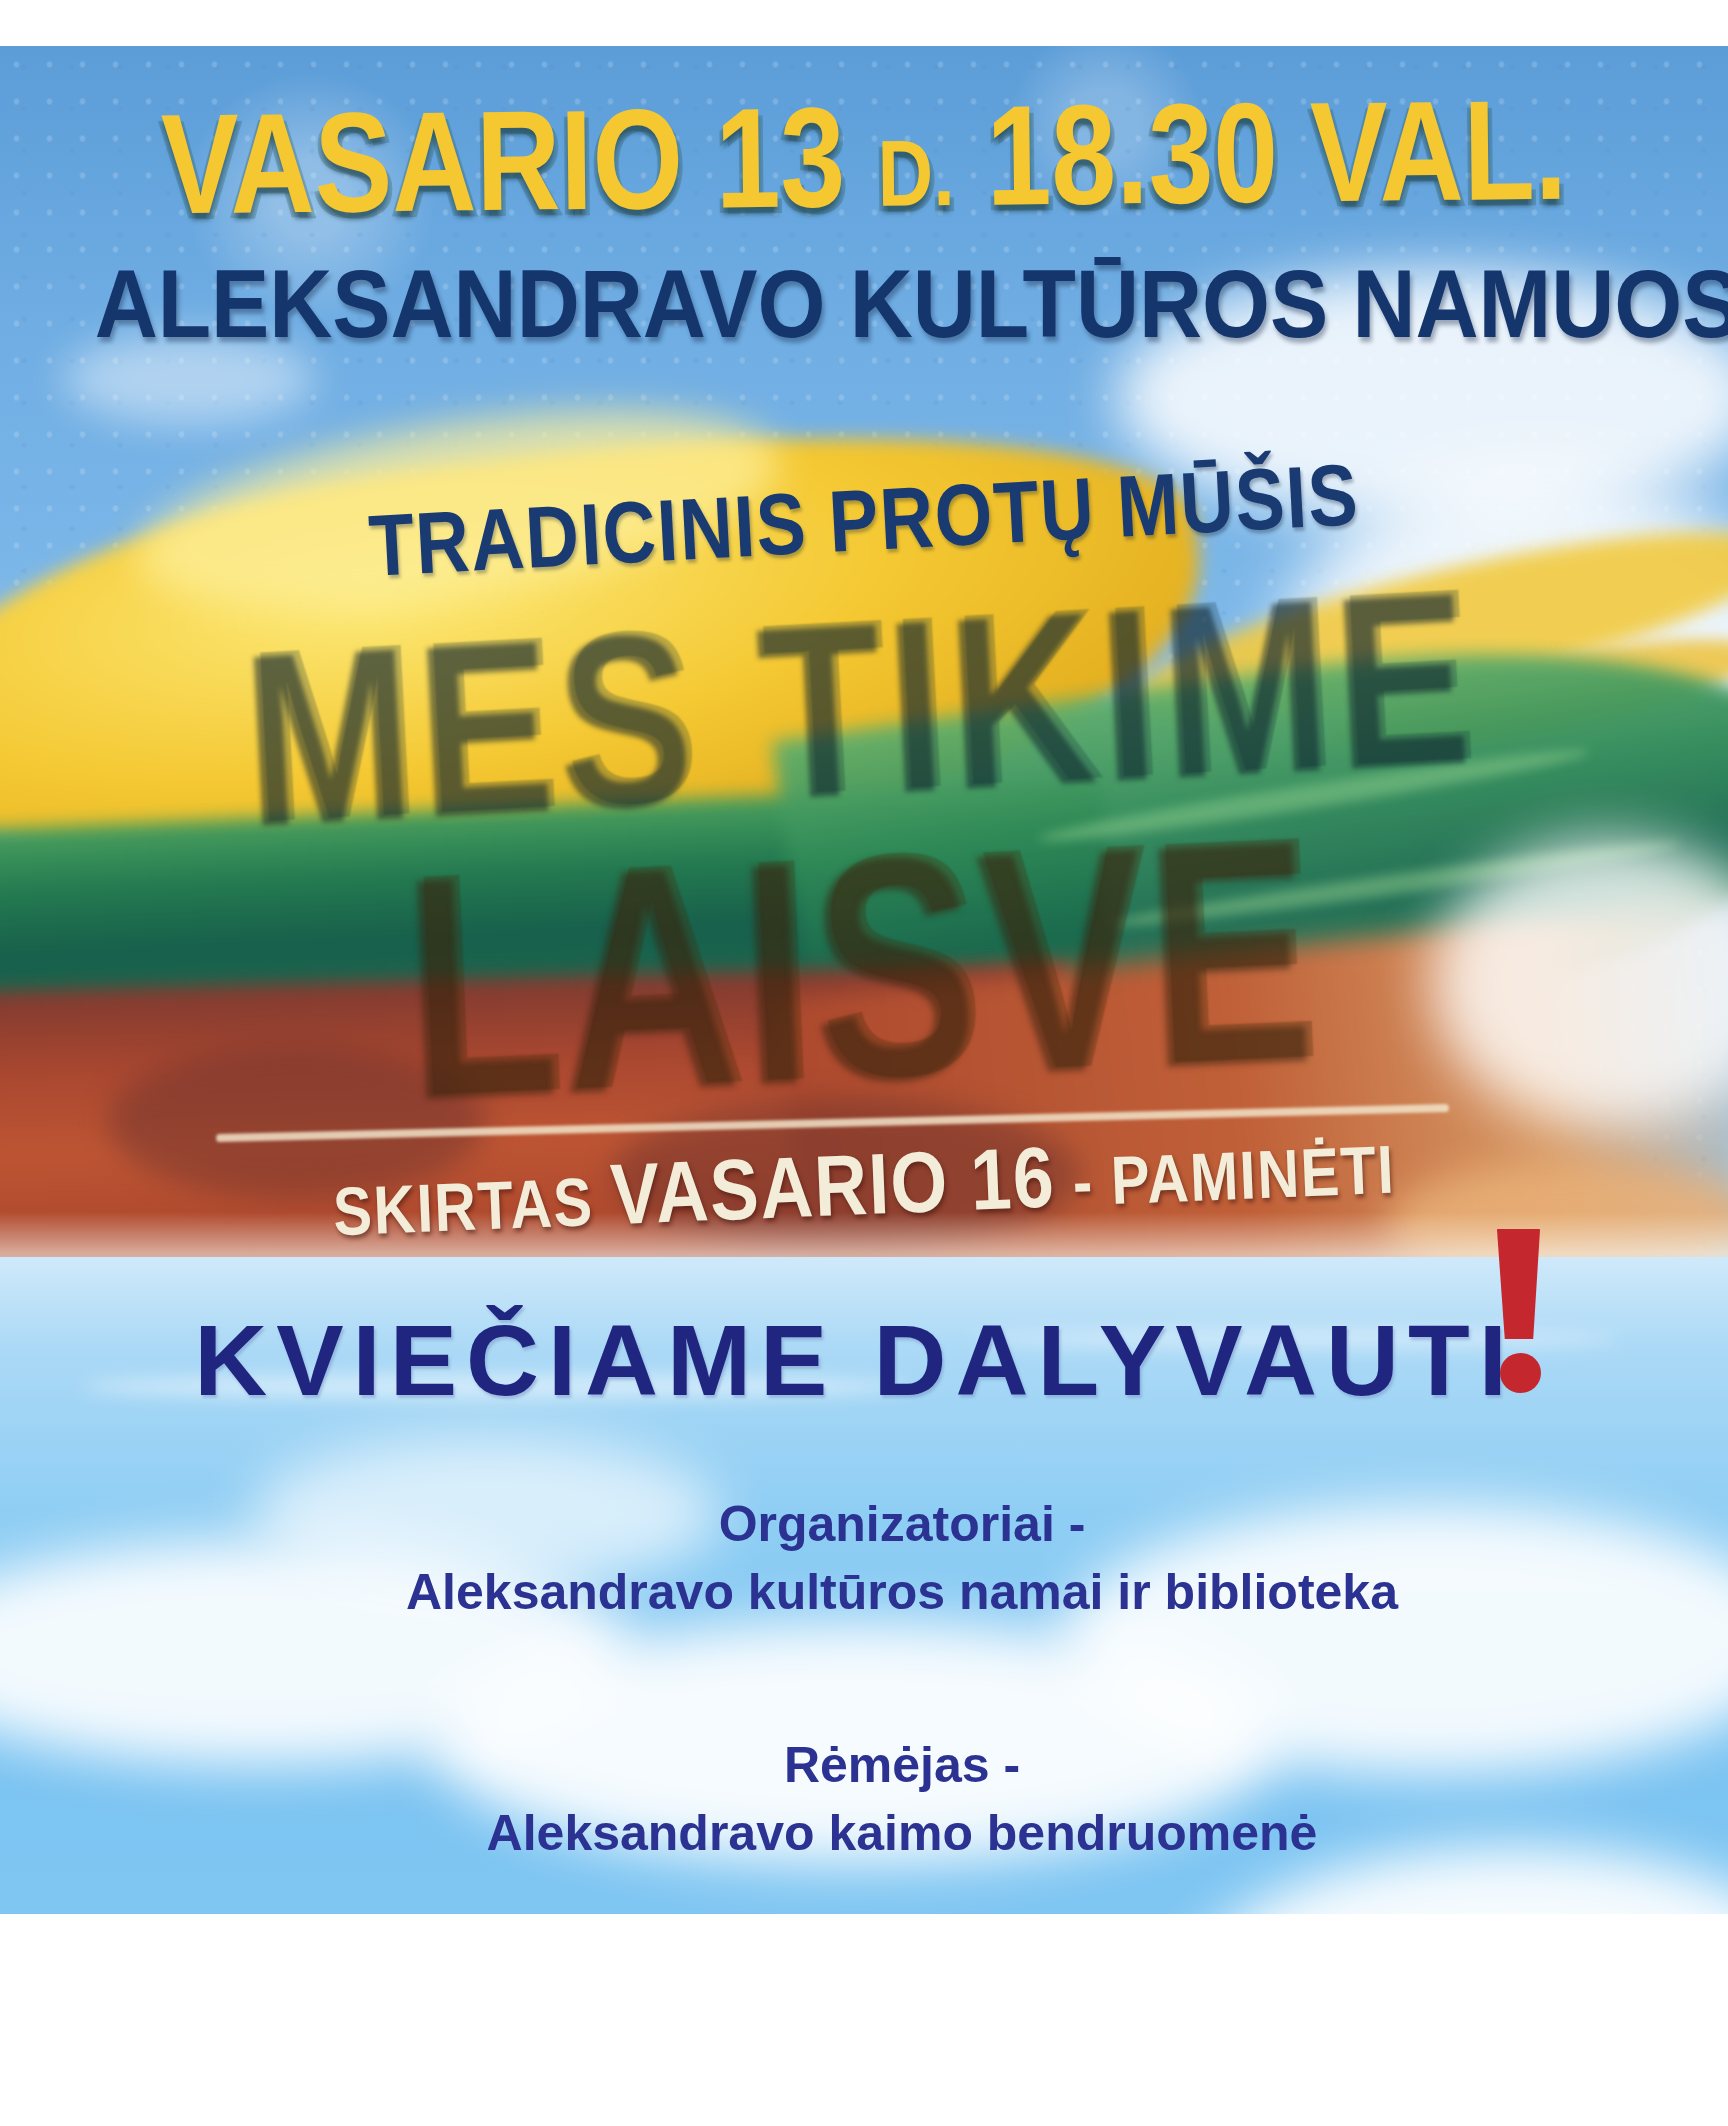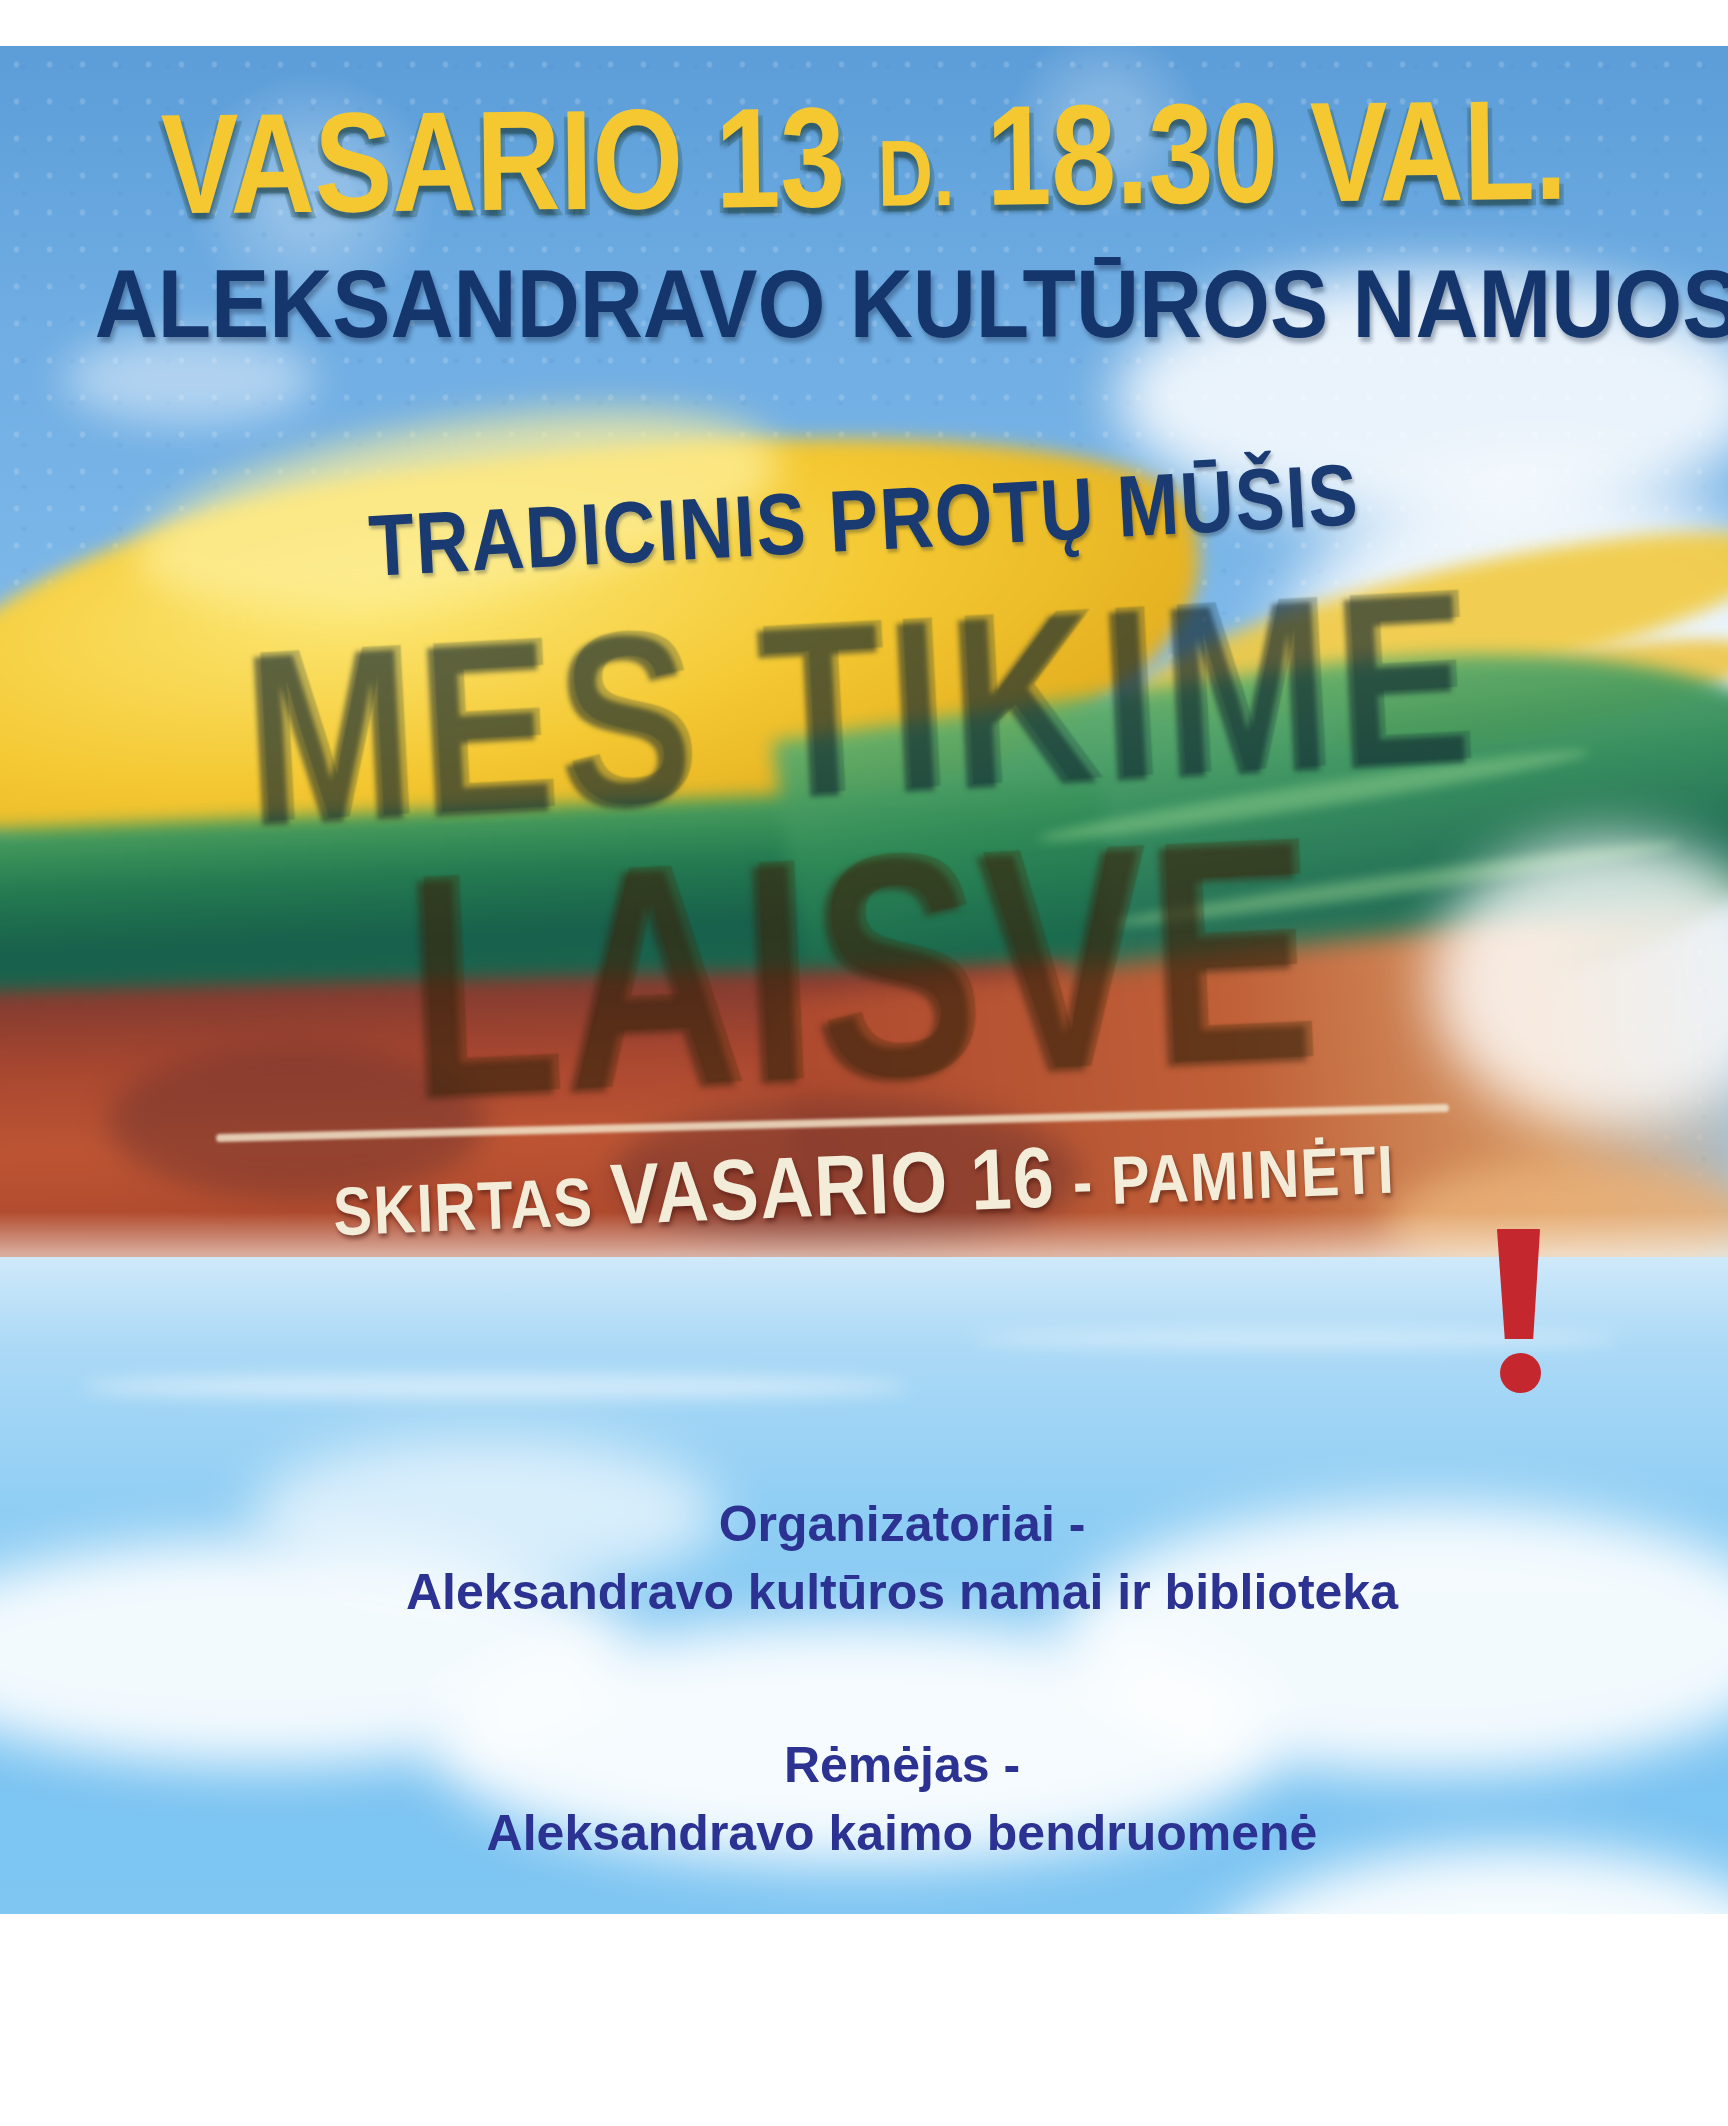--- a/index.html
+++ b/index.html
@@ -175,20 +175,21 @@
   <div class="txt venue-line"><span class="cond">ALEKSANDRAVO KULTŪROS NAMUOSE</span></div>
 
   <div class="txt kicker"><span class="cond">TRADICINIS PROTŲ MŪŠIS</span></div>
 
   <div class="txt speckle mes"><span class="cond">MES TIKIME</span></div>
 
   <div class="txt speckle laisve"><span class="cond">LAISVE</span></div>
 
   <div class="txt dedication"><span class="cond"><span>SKIRTAS</span>&nbsp;<span class="mid">VASARIO 16</span>&nbsp;<span>- PAMINĖTI</span></span></div>
 
+  <div class="txt invitation">KVIEČIAME DALYVAUTI</div>
   <div class="excl-bar"></div>
   <div class="excl-dot"></div>
 
   <div class="credits">
     <div class="credit-line org-label">Organizatoriai -</div>
     <div class="credit-line org-name">Aleksandravo kultūros namai ir biblioteka</div>
     <div class="credit-line sp-label">Rėmėjas -</div>
     <div class="credit-line sp-name">Aleksandravo kaimo bendruomenė</div>
   </div>
 

